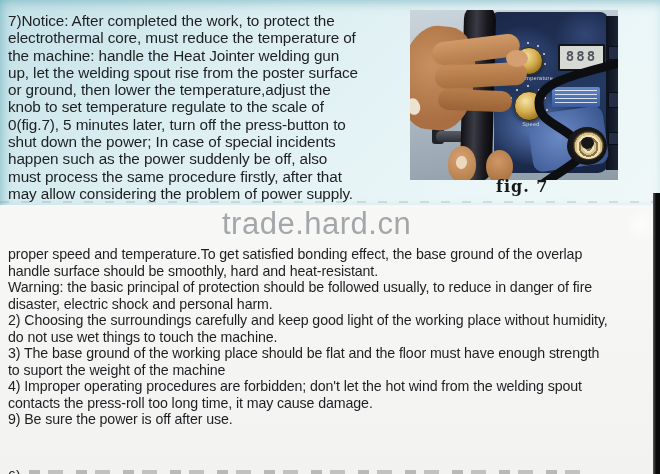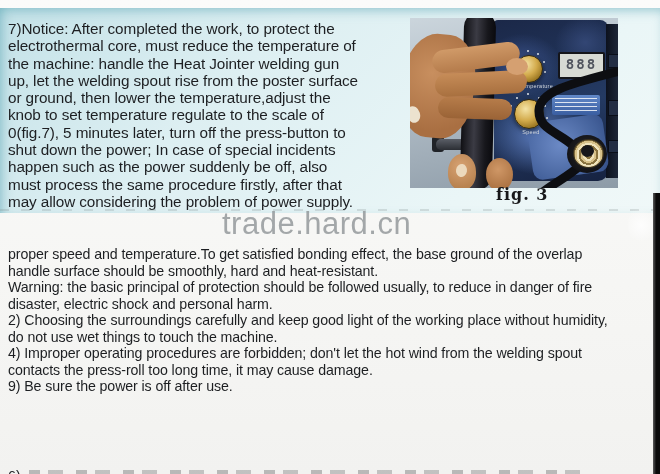--- a/index.html
+++ b/index.html
@@ -1,21 +1,21 @@
 <!DOCTYPE html>
 <html><head>
 <meta charset="utf-8">
 <style>
   html,body{margin:0;padding:0;background:#e8e8e8;}
   .page{position:relative;width:660px;height:474px;overflow:hidden;
         background:linear-gradient(180deg,#fbfbfa 0%,#f6f6f4 60%,#f2f2f0 100%);
         font-family:"Liberation Sans",sans-serif;}
 
   
-  .top-section{position:absolute;left:0;top:8px;width:660px;height:205px;
+  .top-section{position:absolute;left:0;top:0;width:660px;height:205px;
         background:linear-gradient(135deg,#c4e2e8 0%,#ddeff2 35%,#eaf6f7 75%,#f0f8f8 100%);
         box-shadow:inset 0 7px 12px -5px rgba(90,165,180,.55), inset 9px 0 12px -7px rgba(90,165,180,.5);}
   .boundary-dashes{position:absolute;left:0;top:201px;width:660px;height:2px;opacity:.55;
         background:repeating-linear-gradient(90deg, rgba(130,142,142,.45) 0 9px, transparent 9px 21px);}
   .notice-text{position:absolute;left:8px;top:12px;width:400px;
         font-size:15.3px;line-height:17.3px;color:#1d1f22;white-space:pre;letter-spacing:-0.1px;}
 
   
   .photo{position:absolute;left:410px;top:10px;width:208px;height:170px;overflow:hidden;}
   .photo *{position:absolute;}
@@ -153,34 +153,36 @@
       <div class="finger-1"></div>
       <div class="finger-2"></div>
       <div class="finger-3"></div>
       <div class="fingertip-knob"></div>
       <div class="nail-left"></div>
       <div class="thumbtip-1"></div>
       <div class="thumbtip-2"></div>
       <div class="nail-b"></div>
     </figure>
 
-    <div class="fig-caption">fig. 3</div>
+    <div class="fig-caption">fig. 7</div>
     <div class="boundary-dashes"></div>
   </section>
 
   <div class="smudge"></div>
   <div class="watermark">trade.hard.cn</div>
 
   <section class="bottom-section">
     <p>proper speed and temperature.To get satisfied bonding effect, the base ground of the overlap
 handle surface should be smoothly, hard and heat-resistant.</p>
     <p>Warning: the basic principal of protection should be followed usually, to reduce in danger of fire
 disaster, electric shock and personal harm.</p>
     <p>2) Choosing the surroundings carefully and keep good light of the working place without humidity,
 do not use wet things to touch the machine.</p>
+    <p>3) The base ground of the working place should be flat and the floor must have enough strength
+to suport the weight of the machine</p>
     <p>4) Improper operating procedures are forbidden; don't let the hot wind from the welding spout
 contacts the press-roll too long time, it may cause damage.</p>
     <p>9) Be sure the power is off after use.</p>
   </section>
 
   <div class="clipped-line">
     <span class="frag">6)</span><span class="stripes"></span>
   </div>
 
   <div class="right-strip"></div>

